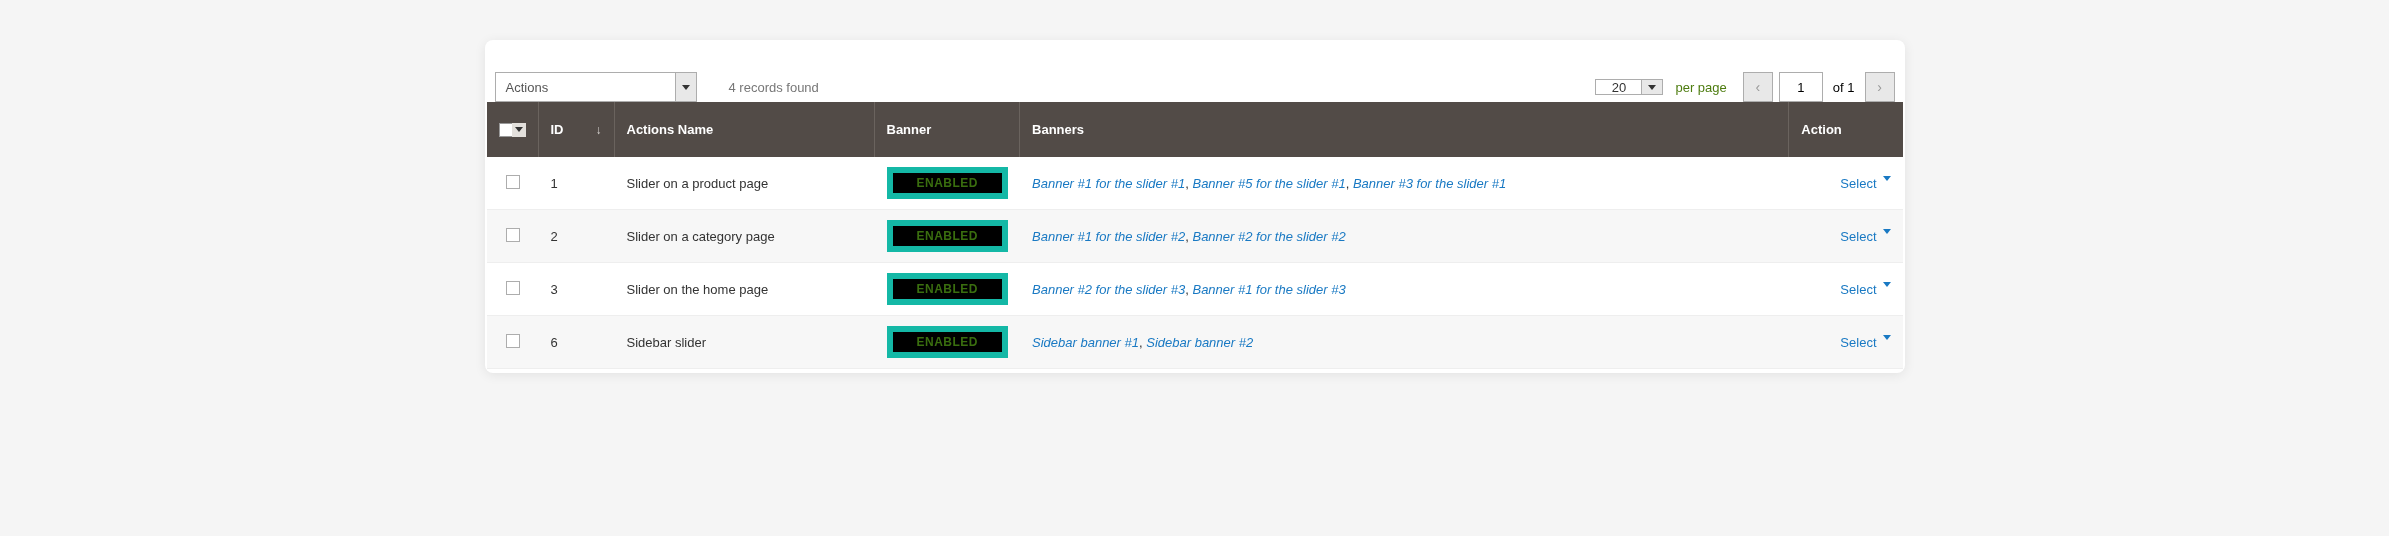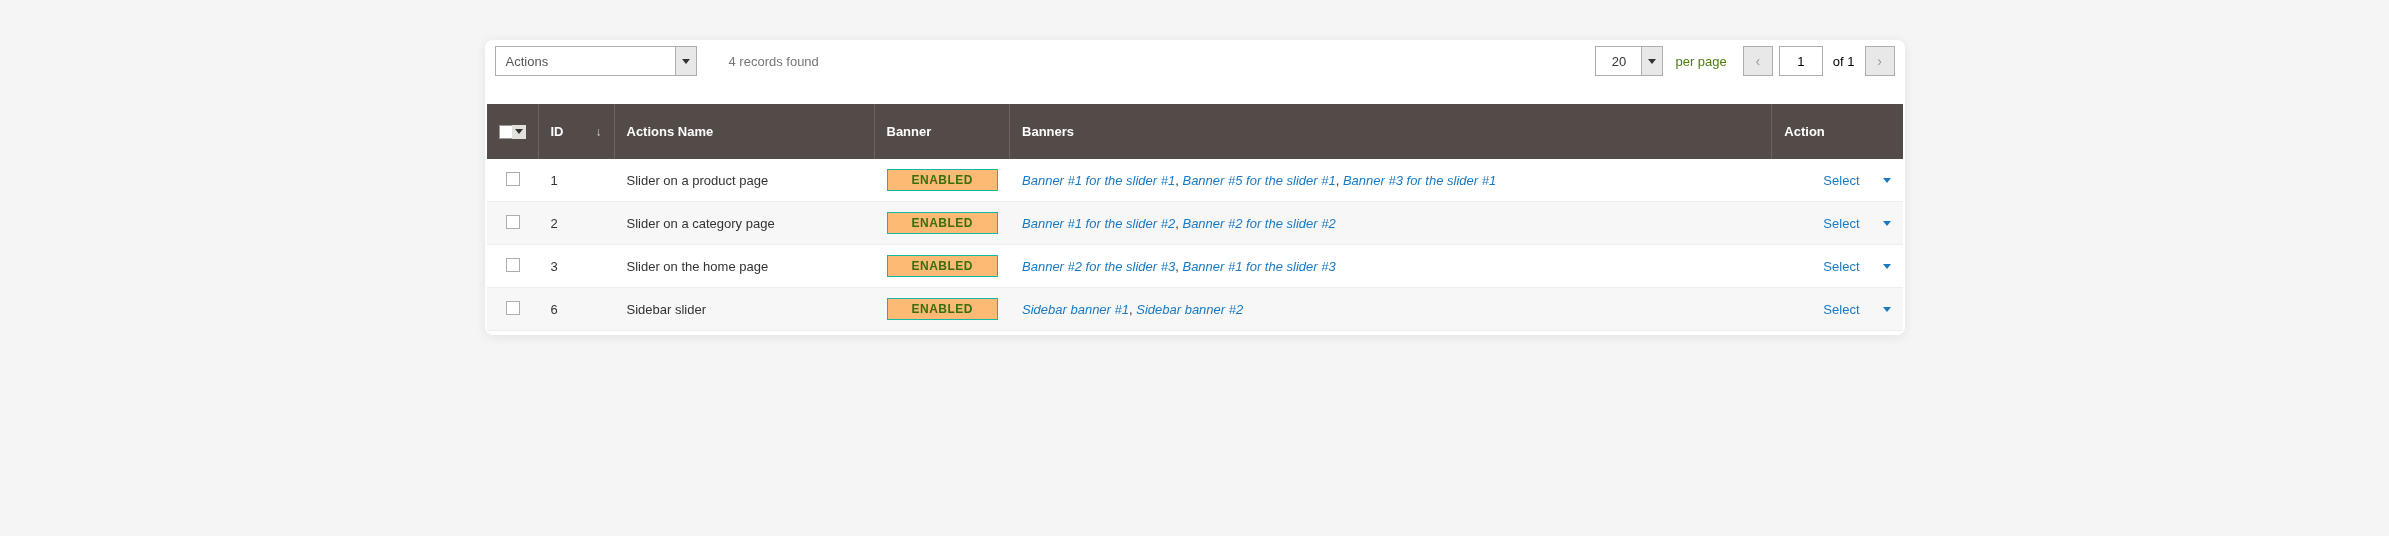--- a/index.html
+++ b/index.html
@@ -18,22 +18,23 @@
   max-width: 1420px;
   margin: 0 auto;
   background: #fff;
   border-radius: 8px;
   box-shadow: 0 2px 12px rgba(0,0,0,0.08);
   overflow: hidden;
 }
 .toolbar {
   display: flex;
   align-items: center;
-  padding: 6px 10px 28px 10px;
+  padding: 6px 10px 0 10px;
   gap: 10px;
+  margin-top: 26px;
 }
 .actions-select {
   display: flex;
   align-items: stretch;
   height: 30px;
 }
 .actions-select .label {
   border: 1px solid #adadad;
   border-right: none;
   padding: 0 10px;
@@ -61,21 +62,21 @@
   flex: 1;
 }
 .pager {
   display: flex;
   align-items: center;
   gap: 6px;
 }
 .page-size {
   display: flex;
   align-items: stretch;
-  height: 30px;
+  height: 16px;
 }
 .page-size .value {
   border: 1px solid #adadad;
   border-right: none;
   padding: 0 14px;
   display: flex;
   align-items: center;
   background: #fff;
   min-width: 46px;
   justify-content: center;
@@ -177,41 +178,41 @@
   width: 14px;
   height: 14px;
   border: 1px solid #adadad;
   background: #fff;
   display: inline-block;
   cursor: pointer;
 }
 .status-badge {
   display: inline-block;
   padding: 3px 24px;
-  background: #fdba74;
-  border: 1px solid #14b8a6;
+  background: #000000;
+  border: 6px solid #14b8a6;
   color: #3a6e0f;
   font-weight: bold;
   font-size: 12px;
   letter-spacing: 0.5px;
   text-align: center;
 }
 .banner-link {
   color: #1979c3;
   text-decoration: none;
   cursor: pointer;
   font-style: italic;
 }
 .banner-sep {
   color: #333;
 }
 .select-btn {
   display: inline-flex;
-  align-items: center;
-  gap: 23px;
+  align-items: flex-start;
+  gap: 6px;
   color: #1979c3;
   cursor: pointer;
   font-size: 13px;
   margin-left: 39px;
 }
 .col-chk { width: 36px; text-align: center; }
 .col-id { width: 76px; }
 .col-name { width: 260px; }
 .col-status { width: 130px; }
 .col-action { width: 100px; }

